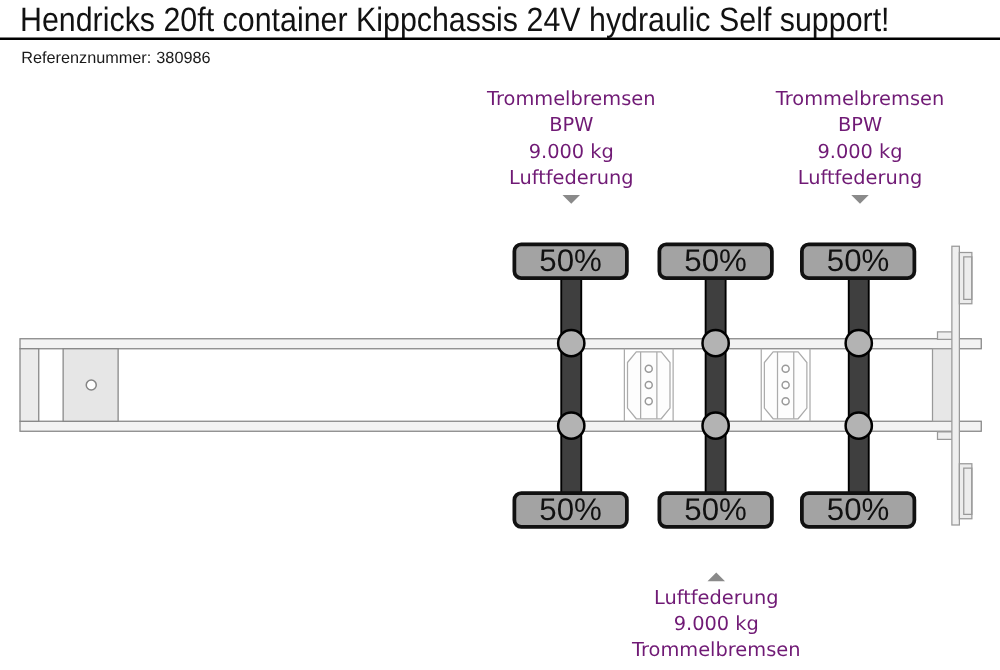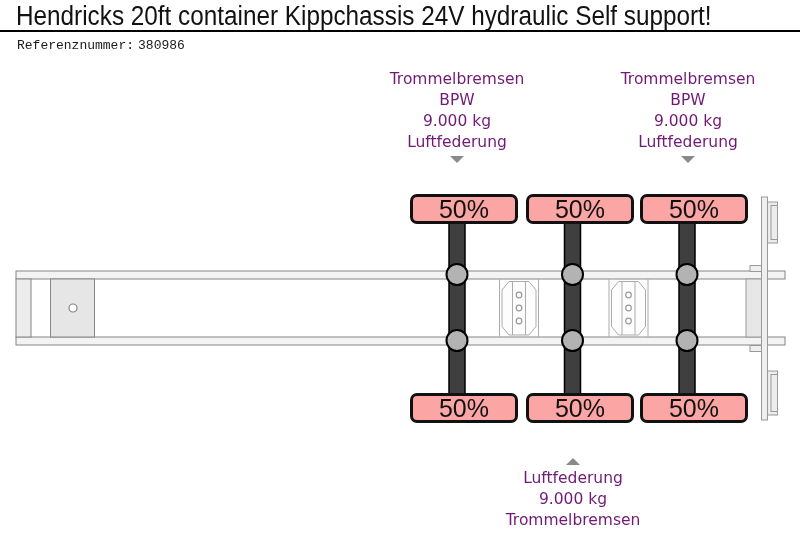--- a/index.html
+++ b/index.html
@@ -4,38 +4,38 @@
 <style>
   html,body{margin:0;padding:0;background:#fff;}
   .stage{position:relative;width:800px;height:536px;background:#ffffff;overflow:hidden;
          font-family:"Liberation Sans",sans-serif;color:#1a1a1a;}
 
   
   .title{position:absolute;left:16px;top:3px;margin:0;font-size:27px;font-weight:normal;
          color:#121212;white-space:nowrap;transform:scaleX(0.90);transform-origin:left top;
          line-height:27px;letter-spacing:0;}
   .divider{position:absolute;left:0;top:30px;width:800px;height:0;border-top:2px solid #000;}
-  .ref{position:absolute;left:17px;top:37px;font-size:13px;line-height:17px;color:#1a1a1a;font-family:Liberation Mono, monospace;}
+  .ref{position:absolute;left:17px;top:37px;font-size:13px;line-height:17px;color:#1a1a1a;}
   .ref .val{margin-left:4px;}
 
   
   .note{position:absolute;text-align:center;transform:translateX(-50%);
         font-family:"DejaVu Sans",sans-serif;font-size:15.5px;line-height:21px;color:#701a75;
         white-space:nowrap;}
   .arrow{position:absolute;width:0;height:0;}
   .arrow.down{border-left:7px solid transparent;border-right:7px solid transparent;
               border-top:7px solid #8a8a8a;}
   .arrow.up{border-left:7px solid transparent;border-right:7px solid transparent;
             border-bottom:7px solid #8a8a8a;}
 
   
   .chassis{position:absolute;left:0;top:0;width:800px;height:536px;}
 
   
-  .wheel{position:absolute;box-sizing:border-box;width:108px;height:30px;background:#fca5a5;
+  .wheel{position:absolute;box-sizing:border-box;width:93px;height:30px;background:#a3a3a3;
          border:3px solid #111;border-radius:7px;display:flex;align-items:center;
          justify-content:center;font-size:25px;line-height:25px;color:#111;}
 </style>
 </head>
 <body>
 
 <div class="stage">
 
   <h1 class="title">Hendricks 20ft container Kippchassis 24V hydraulic Self support!</h1>
   <div class="divider"></div>

